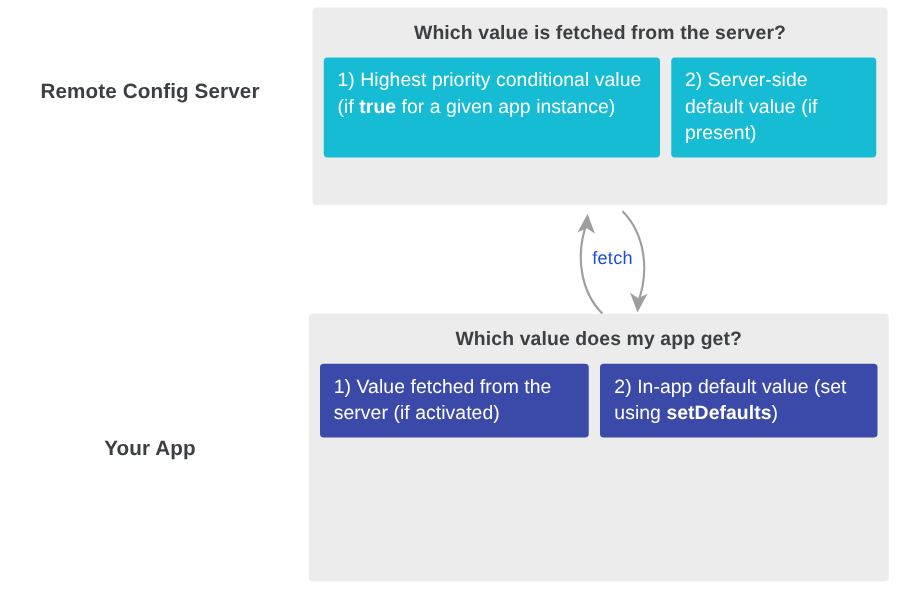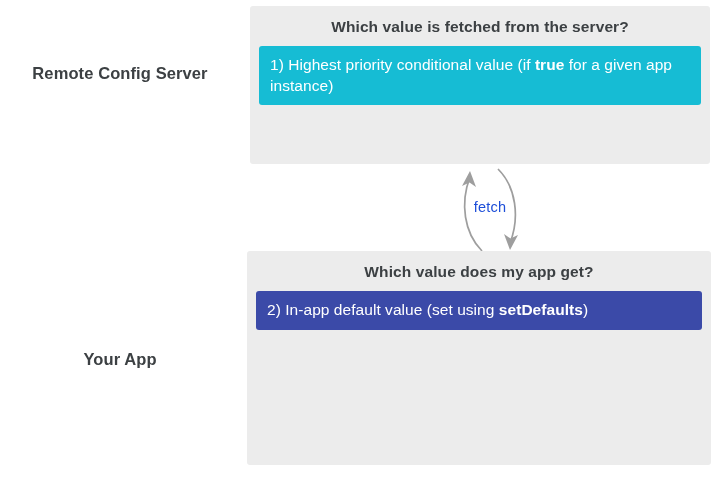--- a/index.html
+++ b/index.html
@@ -69,21 +69,21 @@
     color: #3c4043;
     text-align: center;
     line-height: 1;
     padding: 13px 0 11px 0;
     letter-spacing: 0.1px;
   }
 
   
   .row-list {
     display: flex;
-    flex-direction: column;
+    flex-direction: row;
     gap: 9px;
   }
   .value-row {
     box-sizing: border-box;
     border-radius: 3px;
     color: #ffffff;
     font-size: 15.5px;
     line-height: 21px;
     padding: 8px 11px 9px 11px;
     letter-spacing: 0.05px;
@@ -127,37 +127,43 @@
   <div class="side-label" id="label-remote-config-server">Remote Config Server</div>
 
   <div class="side-label" id="label-your-app">Your App</div>
 
   <div class="panel" id="panel-server">
     <div class="panel-heading">Which value is fetched from the server?</div>
     <div class="row-list">
       <div class="value-row teal">
         <span>1)</span><span> Highest priority conditional value (if </span><b>true</b><span> for a given app instance)</span>
       </div>
+      <div class="value-row teal">
+        <span>2)</span><span> Server-side default value (if present)</span><b></b><span></span>
+      </div>
     </div>
   </div>
 
   <div id="fetch-group">
     <svg id="fetch-arrows" width="100" height="95" viewBox="0 0 100 95">
 
       <path d="M 42 88 C 24 70, 20 40, 30 14" fill="none" stroke="#9e9e9e" stroke-width="1.7"></path>
       <path d="M 30 8 L 36 24 L 29.5 19.5 L 22 23 Z" fill="#9e9e9e"></path>
 
       <path d="M 58 6 C 76 24, 80 54, 70 80" fill="none" stroke="#9e9e9e" stroke-width="1.7"></path>
       <path d="M 70 87 L 64 71 L 70.5 75.5 L 78 72 Z" fill="#9e9e9e"></path>
     </svg>
     <div id="fetch-label">fetch</div>
   </div>
 
   <div class="panel" id="panel-app">
     <div class="panel-heading">Which value does my app get?</div>
     <div class="row-list">
       <div class="value-row indigo">
+        <span>1)</span><span> Value fetched from the server (if activated)</span><b></b><span></span>
+      </div>
+      <div class="value-row indigo">
         <span>2)</span><span> In-app default value (set using </span><b>setDefaults</b><span>)</span>
       </div>
     </div>
   </div>
 
 </div>
 
 </body></html>

